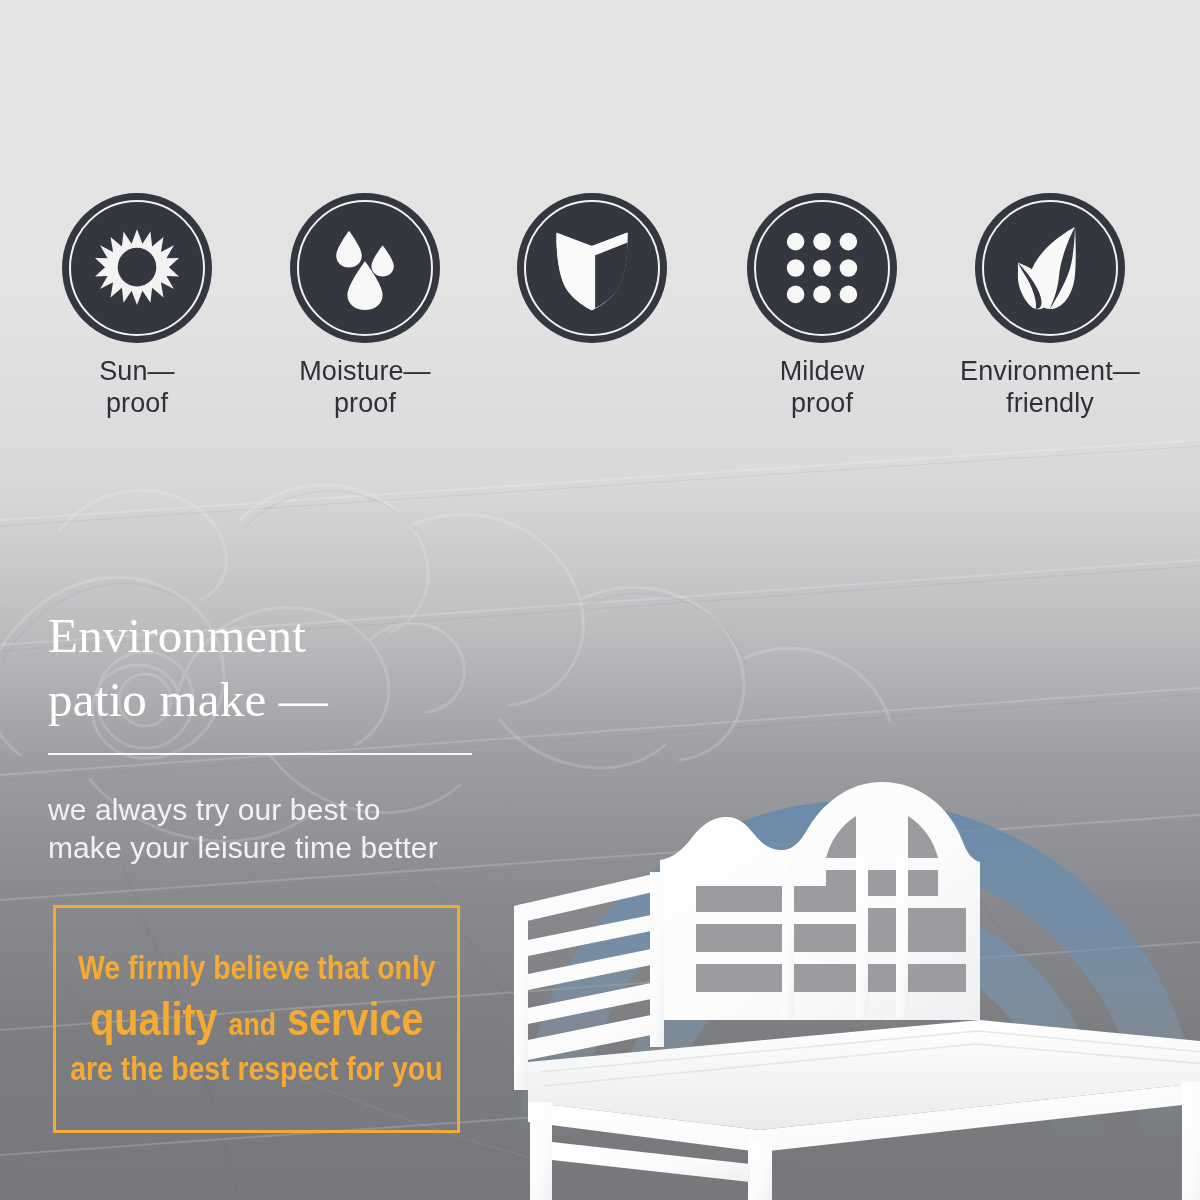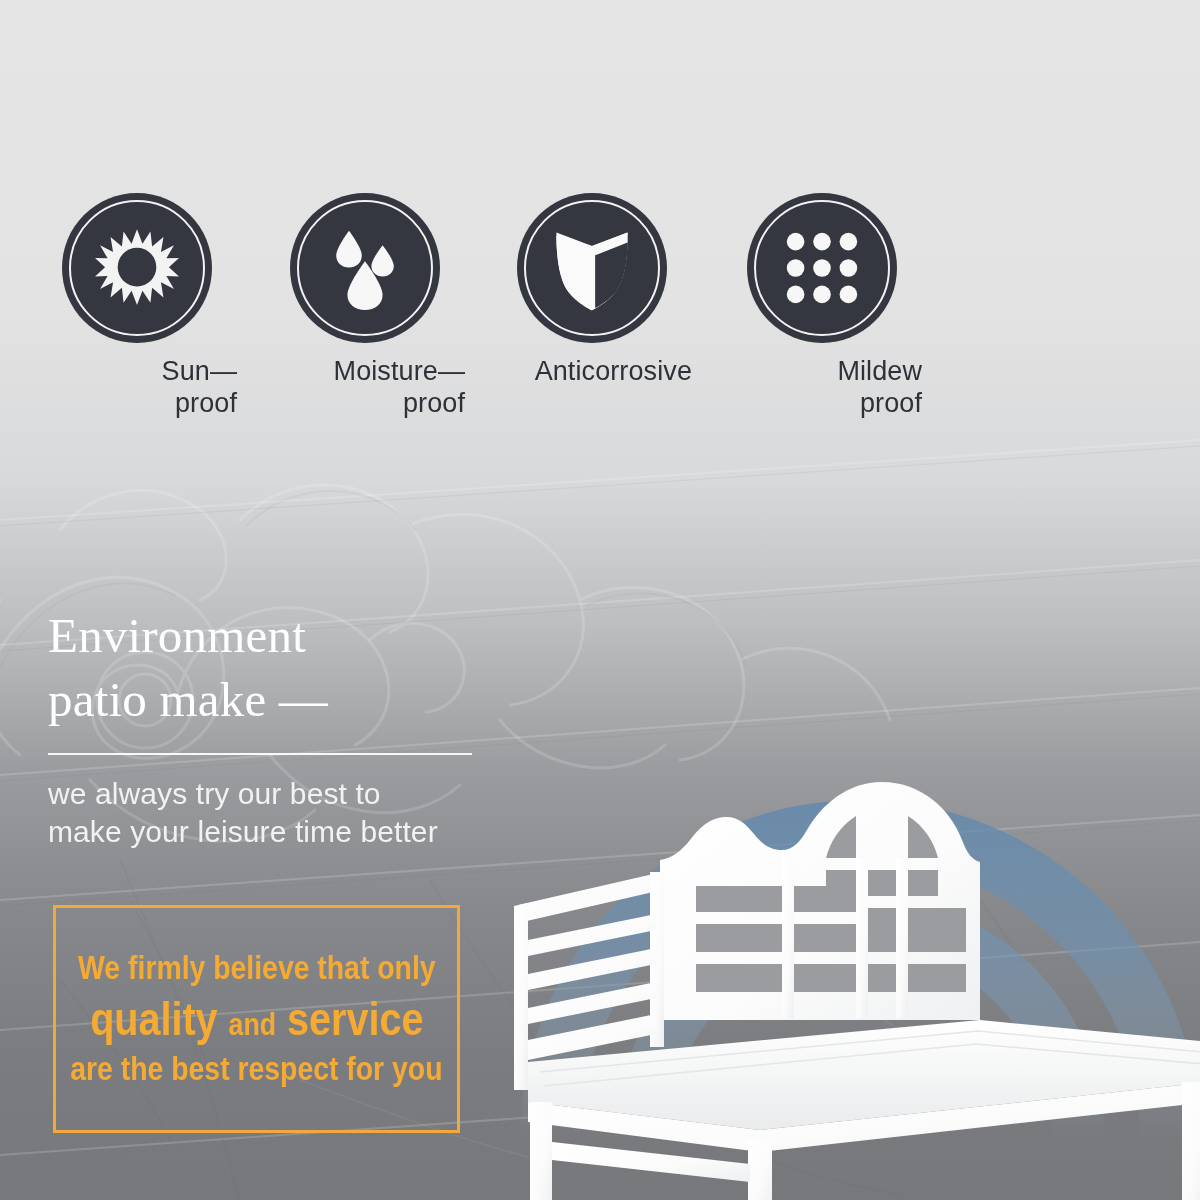--- a/index.html
+++ b/index.html
@@ -47,21 +47,21 @@
 
   
   .bench{position:absolute;left:510px;top:690px;width:700px;height:515px;}
   .bench svg{width:100%;height:100%;display:block;}
 
   
   .features{
     position:absolute;left:0;top:193px;width:1200px;height:250px;
   }
   .feature{
-    position:absolute;top:0;width:200px;text-align:right;
+    position:absolute;top:0;width:200px;text-align:center;
   }
   .badge{
     width:150px;height:150px;border-radius:50%;
     background:#343640;margin:0 auto;
     position:relative;
     display:flex;align-items:center;justify-content:center;
   }
   .badge::after{
     content:"";position:absolute;inset:7px;border-radius:50%;
     border:2px solid #f2f2f3;
@@ -81,21 +81,21 @@
     font-family:"Liberation Serif", serif;
     font-size:49px;line-height:1.30;
     color:#ffffff;font-weight:400;
     letter-spacing:.2px;
   }
   .rule{
     width:424px;height:2px;background:rgba(255,255,255,.93);
     margin-top:22px;
   }
   .subline{
-    margin-top:20px;
+    margin-top:36px;
     font-size:30px;line-height:1.27;
     color:#f2f2f2;font-weight:400;letter-spacing:.1px;
   }
 
   
   .quote-box{
     position:absolute;left:53px;top:905px;width:407px;height:228px;
     border:3px solid #f2a93a;
     display:flex;flex-direction:column;align-items:center;justify-content:center;
     padding:8px 26px;
@@ -362,24 +362,20 @@
       <div class="badge">
         <svg width="78" height="88" viewBox="0 0 92 104">
           <path d="M4 10 L46 26 L88 10 C88 10 90 60 74 80 C62 95 46 102 46 102
                    C46 102 30 95 18 80 C2 60 4 10 4 10 Z" fill="#fafafa"></path>
           <path d="M46 26 L46 102 C46 102 30 95 18 80 C6 65 4 30 4 14 Z" fill="#fafafa"></path>
           <path d="M50 30 L88 13 C88 13 90 60 74 80 C64 92 50 99 50 99 Z" fill="#343640"></path>
           <path d="M50 30 L50 99 C50 99 64 92 74 80 C83 69 87 44 88 22 Z" fill="#343640"></path>
           <path d="M46 26 L88 10 L88 22 L50 37 Z" fill="#fafafa"></path>
         </svg>
       </div>
-      <div class="feature-label">
-        <div>Anticorrosive</div>
-        <div></div>
-      </div>
     </div>
 
     <div class="feature" style="left:722px;">
       <div class="badge">
         <svg width="80" height="80" viewBox="0 0 100 100">
           <g fill="#f7f7f8">
             <circle cx="17" cy="17" r="11"></circle>
               <circle cx="50" cy="17" r="11"></circle>
               <circle cx="83" cy="17" r="11"></circle>
             <circle cx="17" cy="50" r="11"></circle>
@@ -390,20 +386,40 @@
               <circle cx="83" cy="83" r="11"></circle>
           </g>
         </svg>
       </div>
       <div class="feature-label">
         <div>Mildew</div>
         <div>proof</div>
       </div>
     </div>
 
+    <div class="feature" style="left:950px;">
+      <div class="badge">
+        <svg width="82" height="90" viewBox="0 0 92 100">
+          <g fill="#f8f8f9">
+            <path d="M74 4 C74 4 34 24 24 56 C16 82 34 96 46 96
+                     C60 96 72 80 74 58 C76 34 74 4 74 4 Z"></path>
+            <path d="M74 4 C74 4 58 34 56 60 C54 80 46 94 46 96
+                     C52 86 62 70 68 52 C74 32 74 4 74 4 Z" fill="#343640"></path>
+            <path d="M10 44 C10 44 38 52 44 74 C48 90 38 98 30 96
+                     C20 93 10 74 10 60 C10 50 10 44 10 44 Z"></path>
+            <path d="M10 44 C10 44 28 62 34 78 C39 91 36 96 30 96
+                     C32 88 26 70 18 58 C13 50 10 44 10 44 Z" fill="#343640"></path>
+          </g>
+        </svg>
+      </div>
+      <div class="feature-label">
+        <div>Environment—</div>
+        <div>friendly</div>
+      </div>
+    </div>
   </div>
 
   <div class="headline-block">
     <div class="headline">
       <div>Environment</div>
       <div>patio make —</div>
     </div>
     <div class="rule"></div>
     <div class="subline">
       <div>we always try our best to</div>

